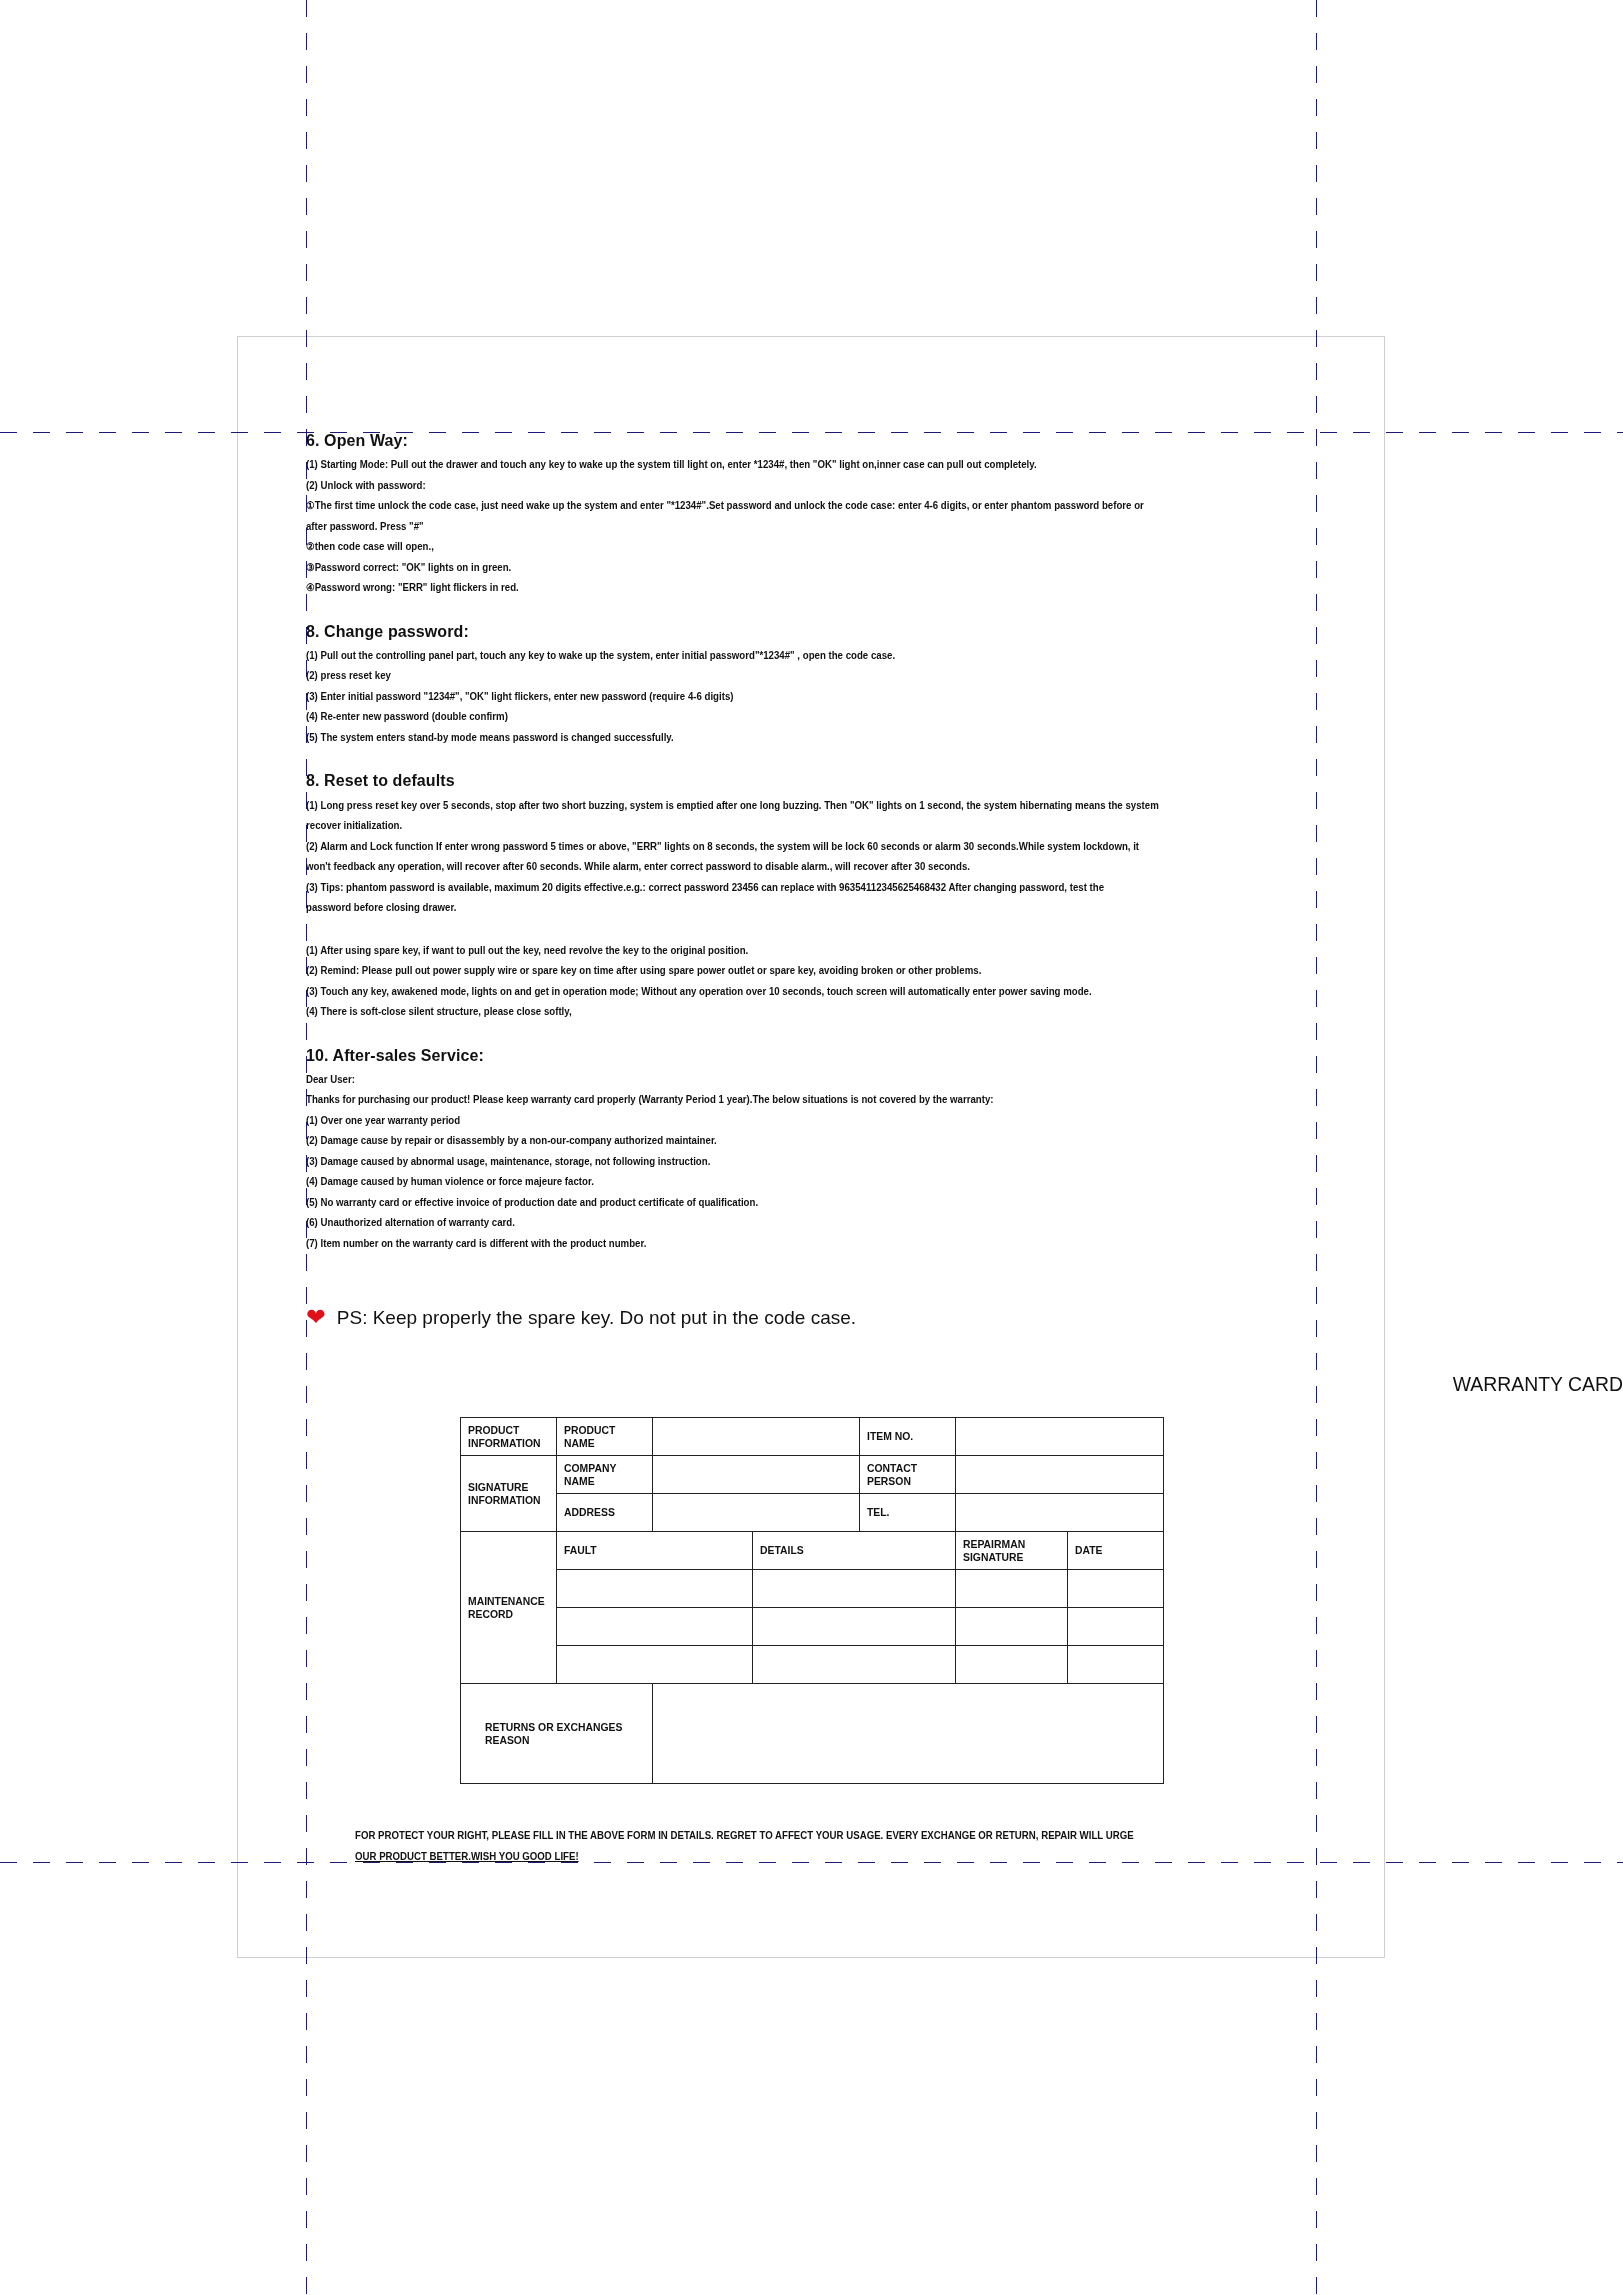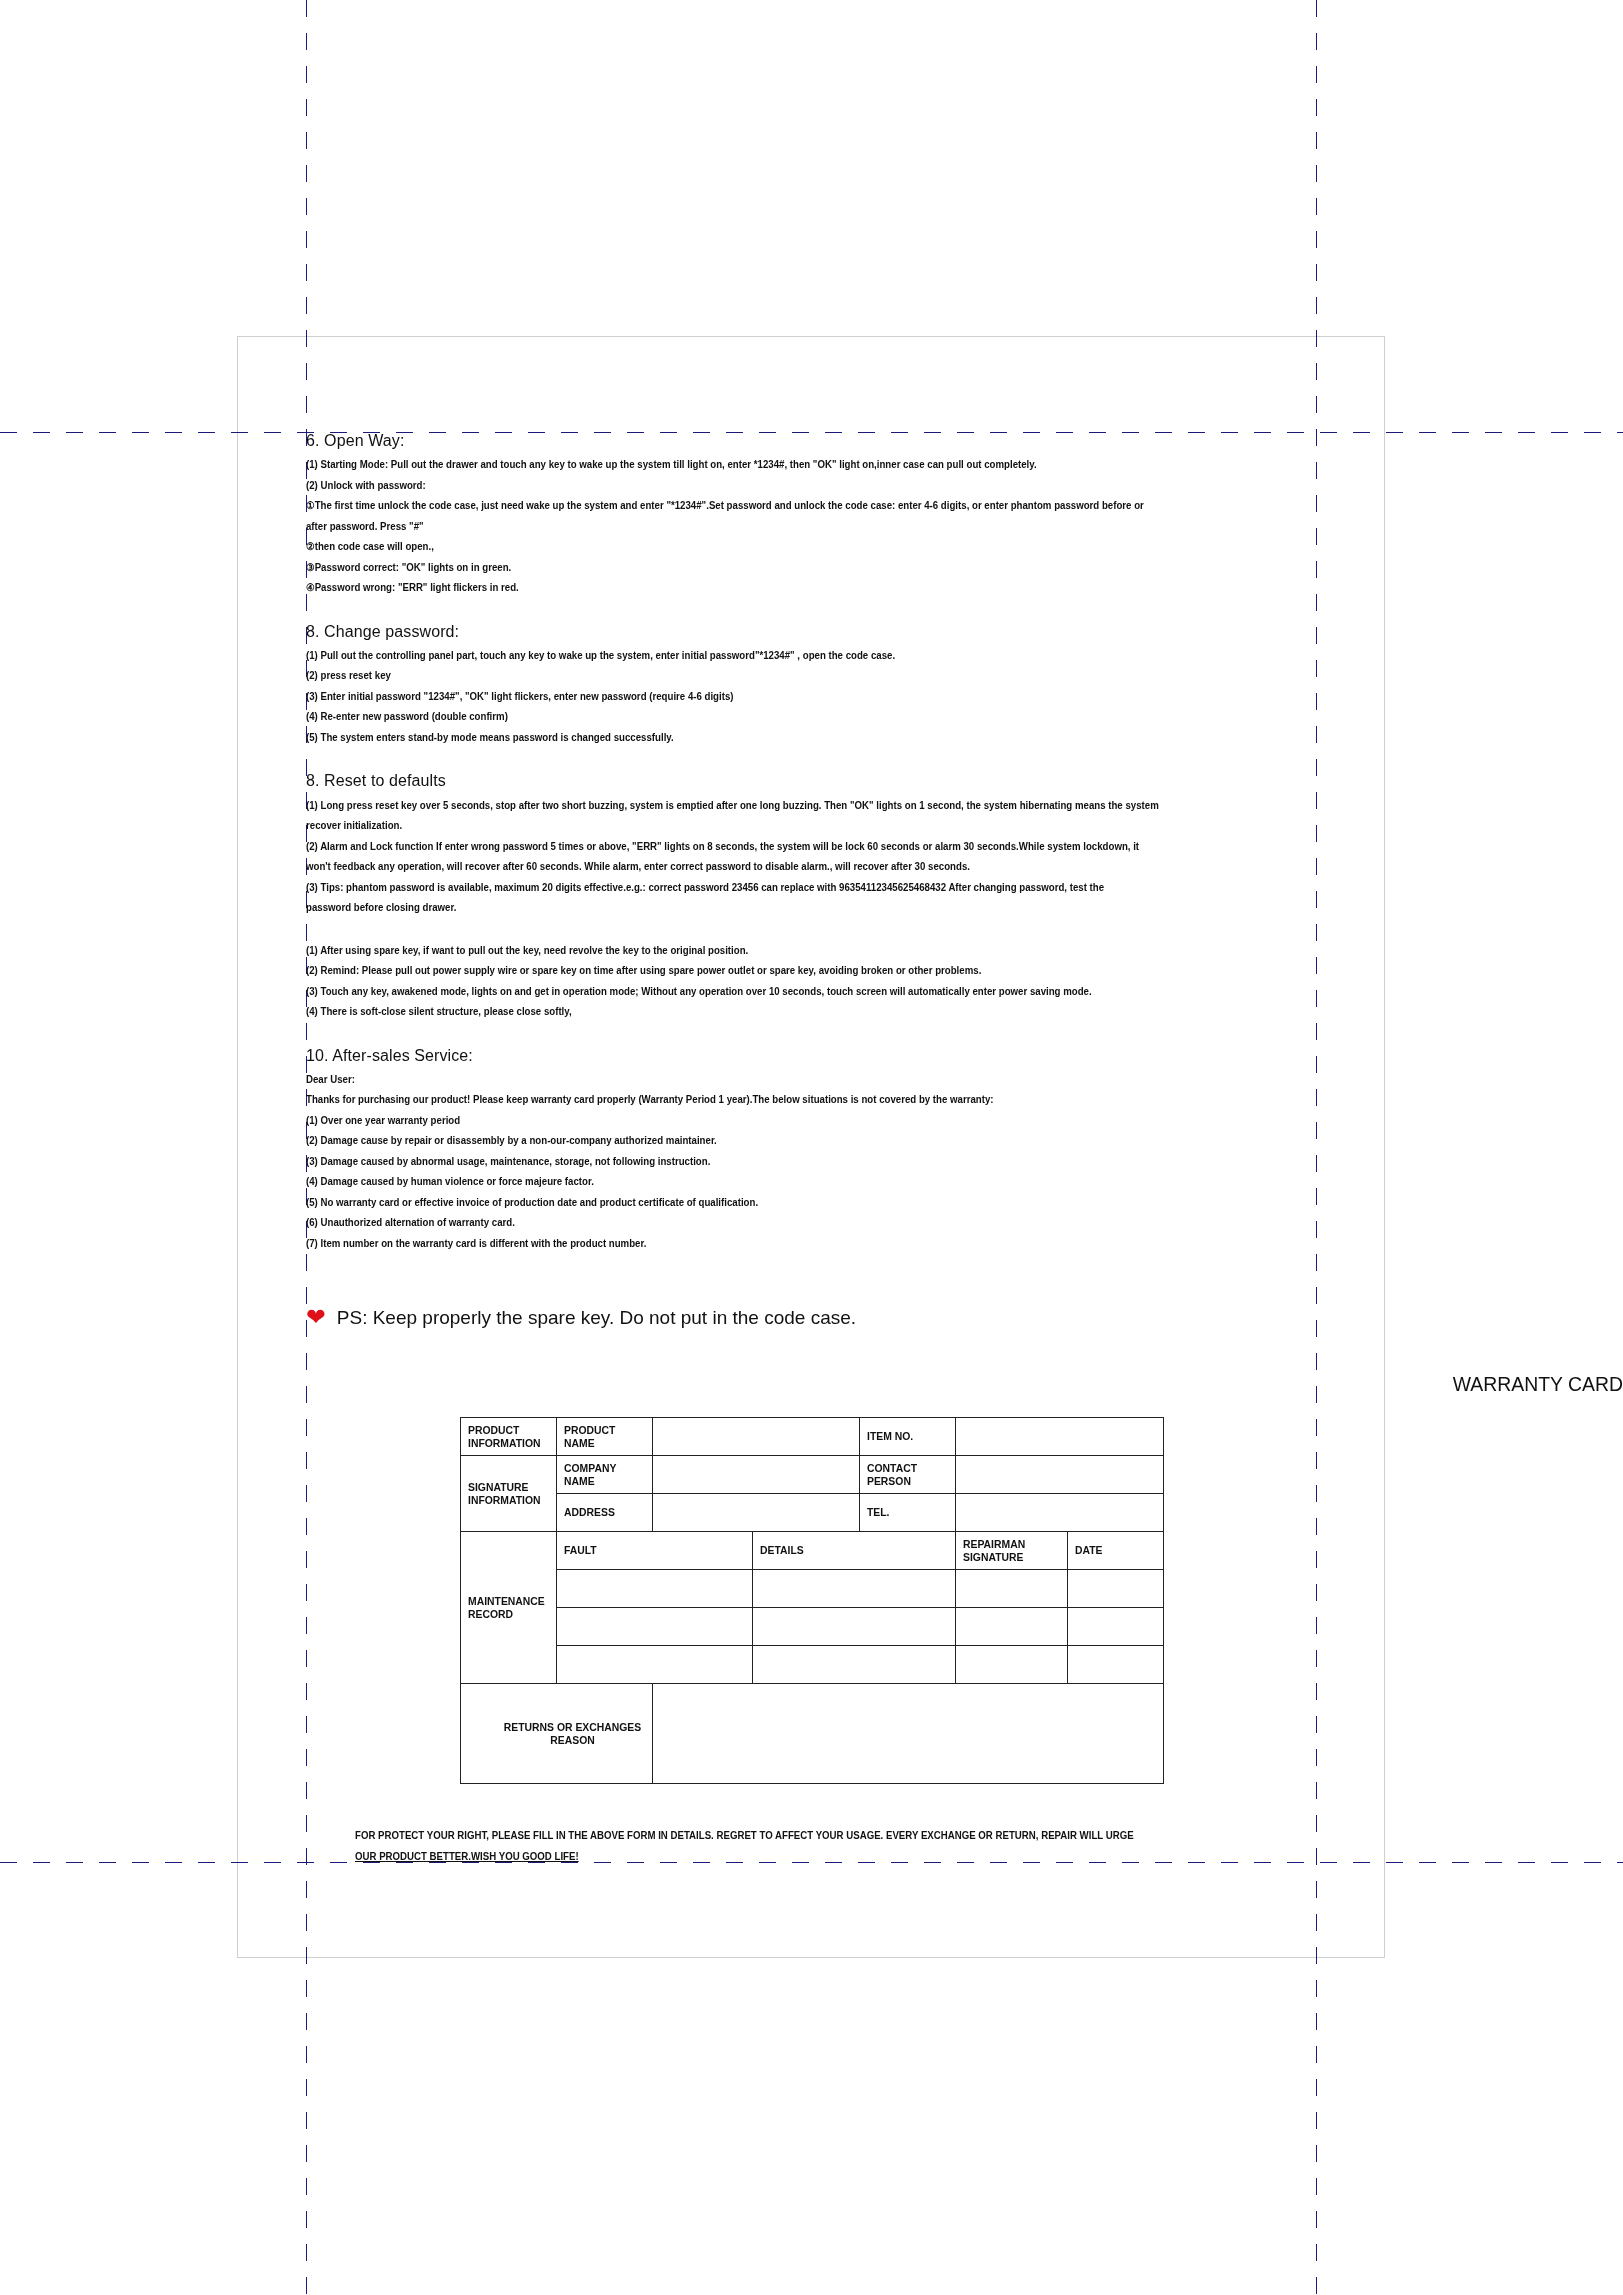--- a/index.html
+++ b/index.html
@@ -15,21 +15,21 @@
     position:absolute; top:0; width:1.4px; height:2295px;
     background:repeating-linear-gradient(to bottom, #1a1a7a 0 16.7px, transparent 16.7px 33px);
   }
   .guide-h {
     position:absolute; left:0; height:1.4px; width:1623px;
     background:repeating-linear-gradient(to right, #1a1a7a 0 16.7px, transparent 16.7px 33px);
   }
   .content { position:absolute; left:306px; top:430px; width:1020px; }
   .sec { margin:0; }
   .sec h2 {
-    font-size:16px; font-weight:normal; margin:0 0 4.2px 0; line-height:21px; letter-spacing:0.1px;
+    font-size:16px; font-weight:bold; margin:0 0 4.2px 0; line-height:21px; letter-spacing:0.1px;
   }
   .sec p {
     font-size:10.4px; font-weight:bold; margin:0; line-height:20.5px;
     transform:scaleX(0.93); transform-origin:left center; white-space:nowrap;
   }
   .gap { height:22px; }
   .ps {
     position:absolute; left:306px; top:1305px; display:flex; align-items:center; gap:11px;
   }
   .ps .heart { color:#e0101a; font-size:23.6px; line-height:23.6px; }
@@ -182,21 +182,21 @@
     <td></td>
     <td></td>
   </tr>
   <tr class="rm">
     <td colspan="2"></td>
     <td colspan="2"></td>
     <td></td>
     <td></td>
   </tr>
   <tr class="rr">
-    <td colspan="2" style="padding-left:39px;text-align:center;">RETURNS OR EXCHANGES REASON</td>
+    <td colspan="2" style="padding-left:24px;">RETURNS OR EXCHANGES REASON</td>
     <td colspan="5"></td>
   </tr>
 </tbody>
   </table>
 
 <div class="footer">
   <p>FOR  PROTECT YOUR RIGHT, PLEASE FILL IN THE ABOVE FORM IN DETAILS. REGRET TO AFFECT YOUR USAGE. EVERY EXCHANGE OR RETURN, REPAIR WILL URGE</p>
   <p class="u">OUR PRODUCT BETTER.WISH YOU GOOD LIFE!</p>
 </div>
 

